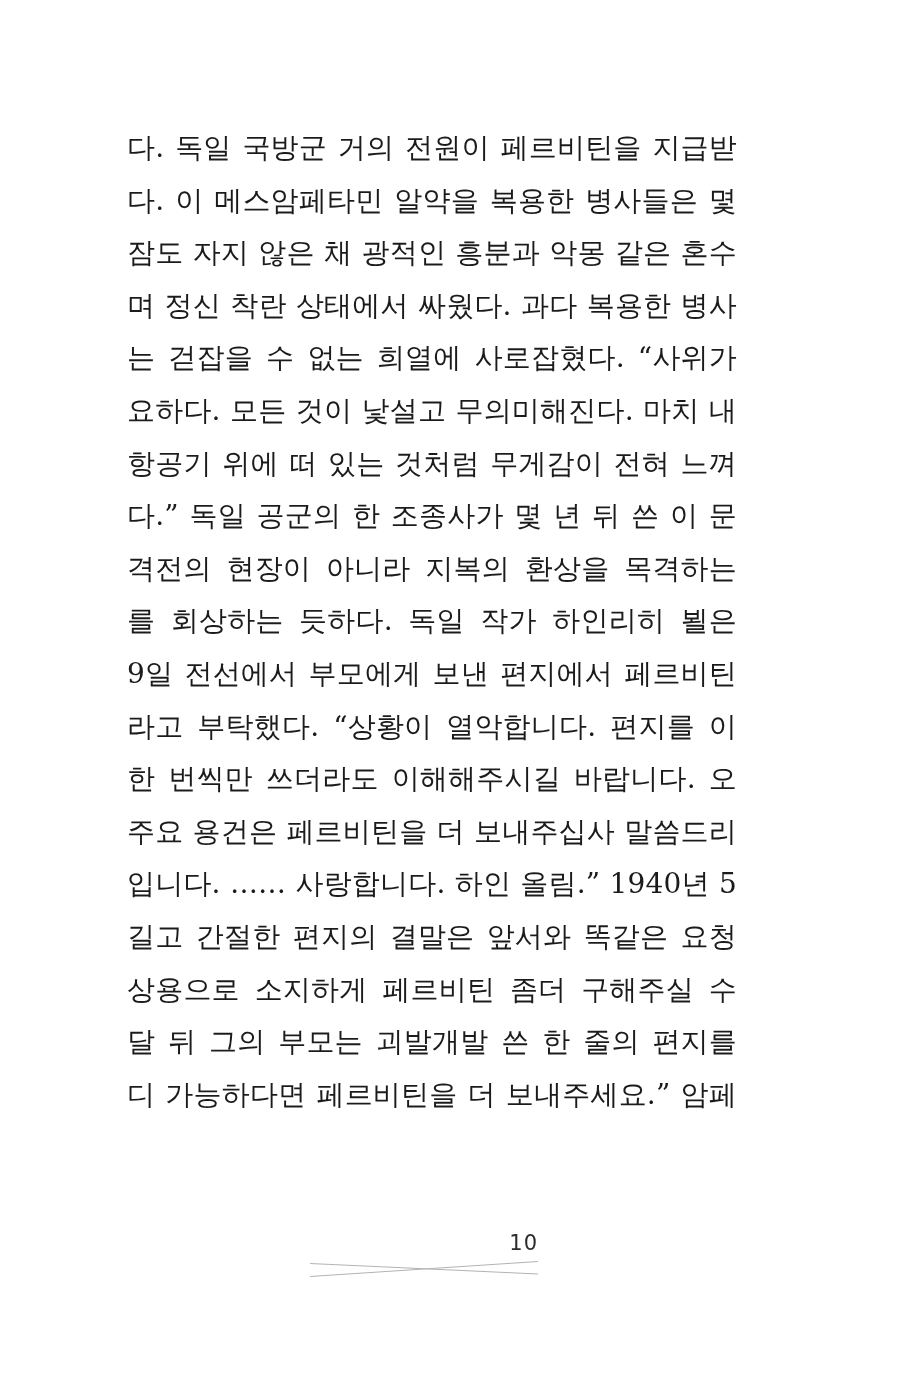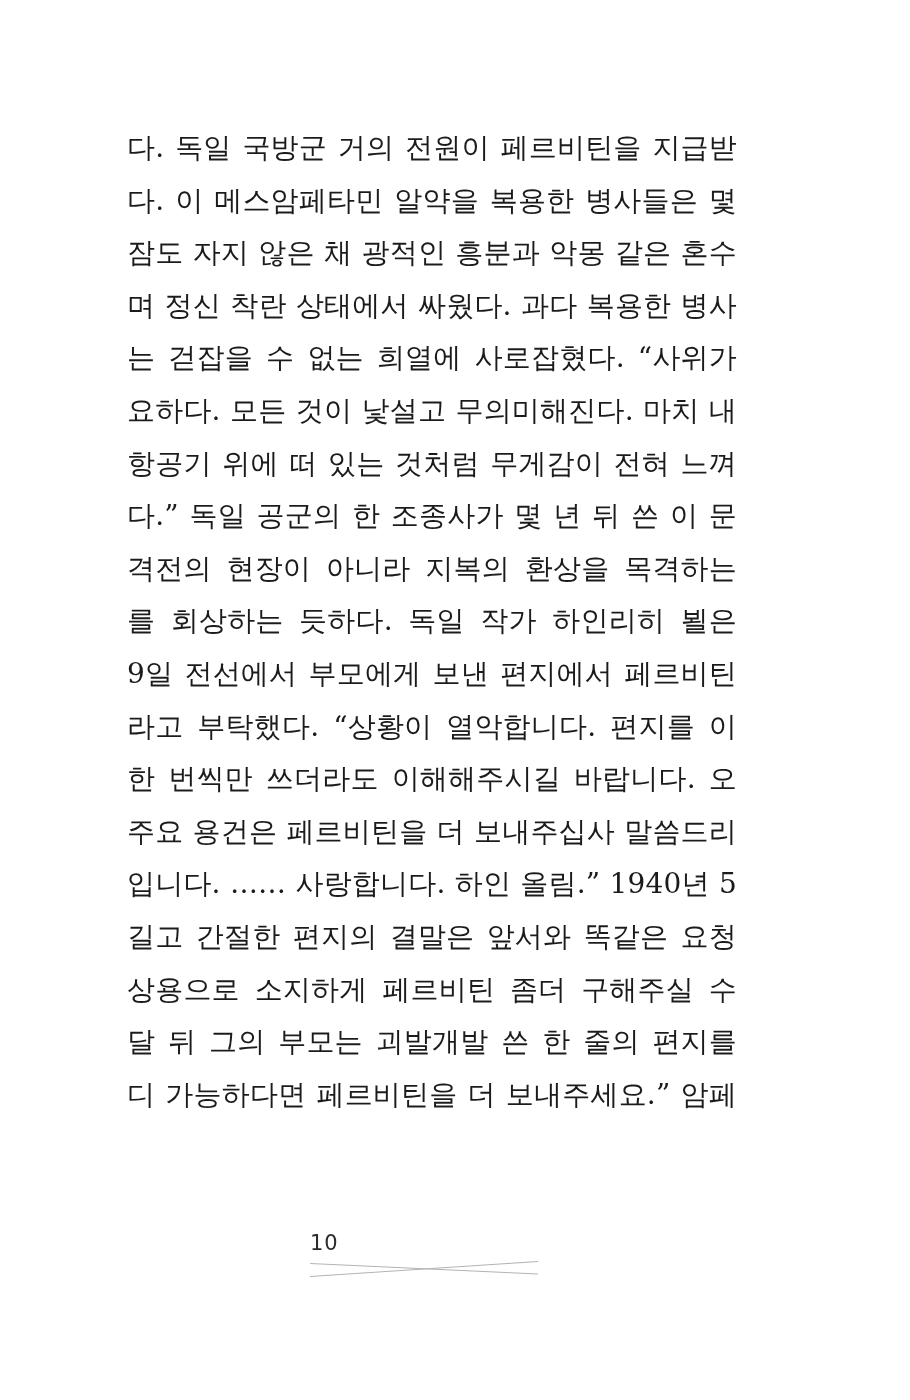--- a/index.html
+++ b/index.html
@@ -30,21 +30,21 @@
     overflow: hidden;
     text-align: justify;
     text-align-last: justify;
     white-space: normal;
   }
   .page-number {
     position: absolute;
     left: 310px;
     top: 1231px;
     width: 228px;
-    text-align: left;
+    text-align: right;
     font-family: "DejaVu Sans", "Liberation Sans", sans-serif;
     font-size: 21px;
     letter-spacing: 1px;
     color: #2b2b2b;
   }
   .ornament {
     position: absolute;
     left: 310px;
     top: 1260px;
   }

